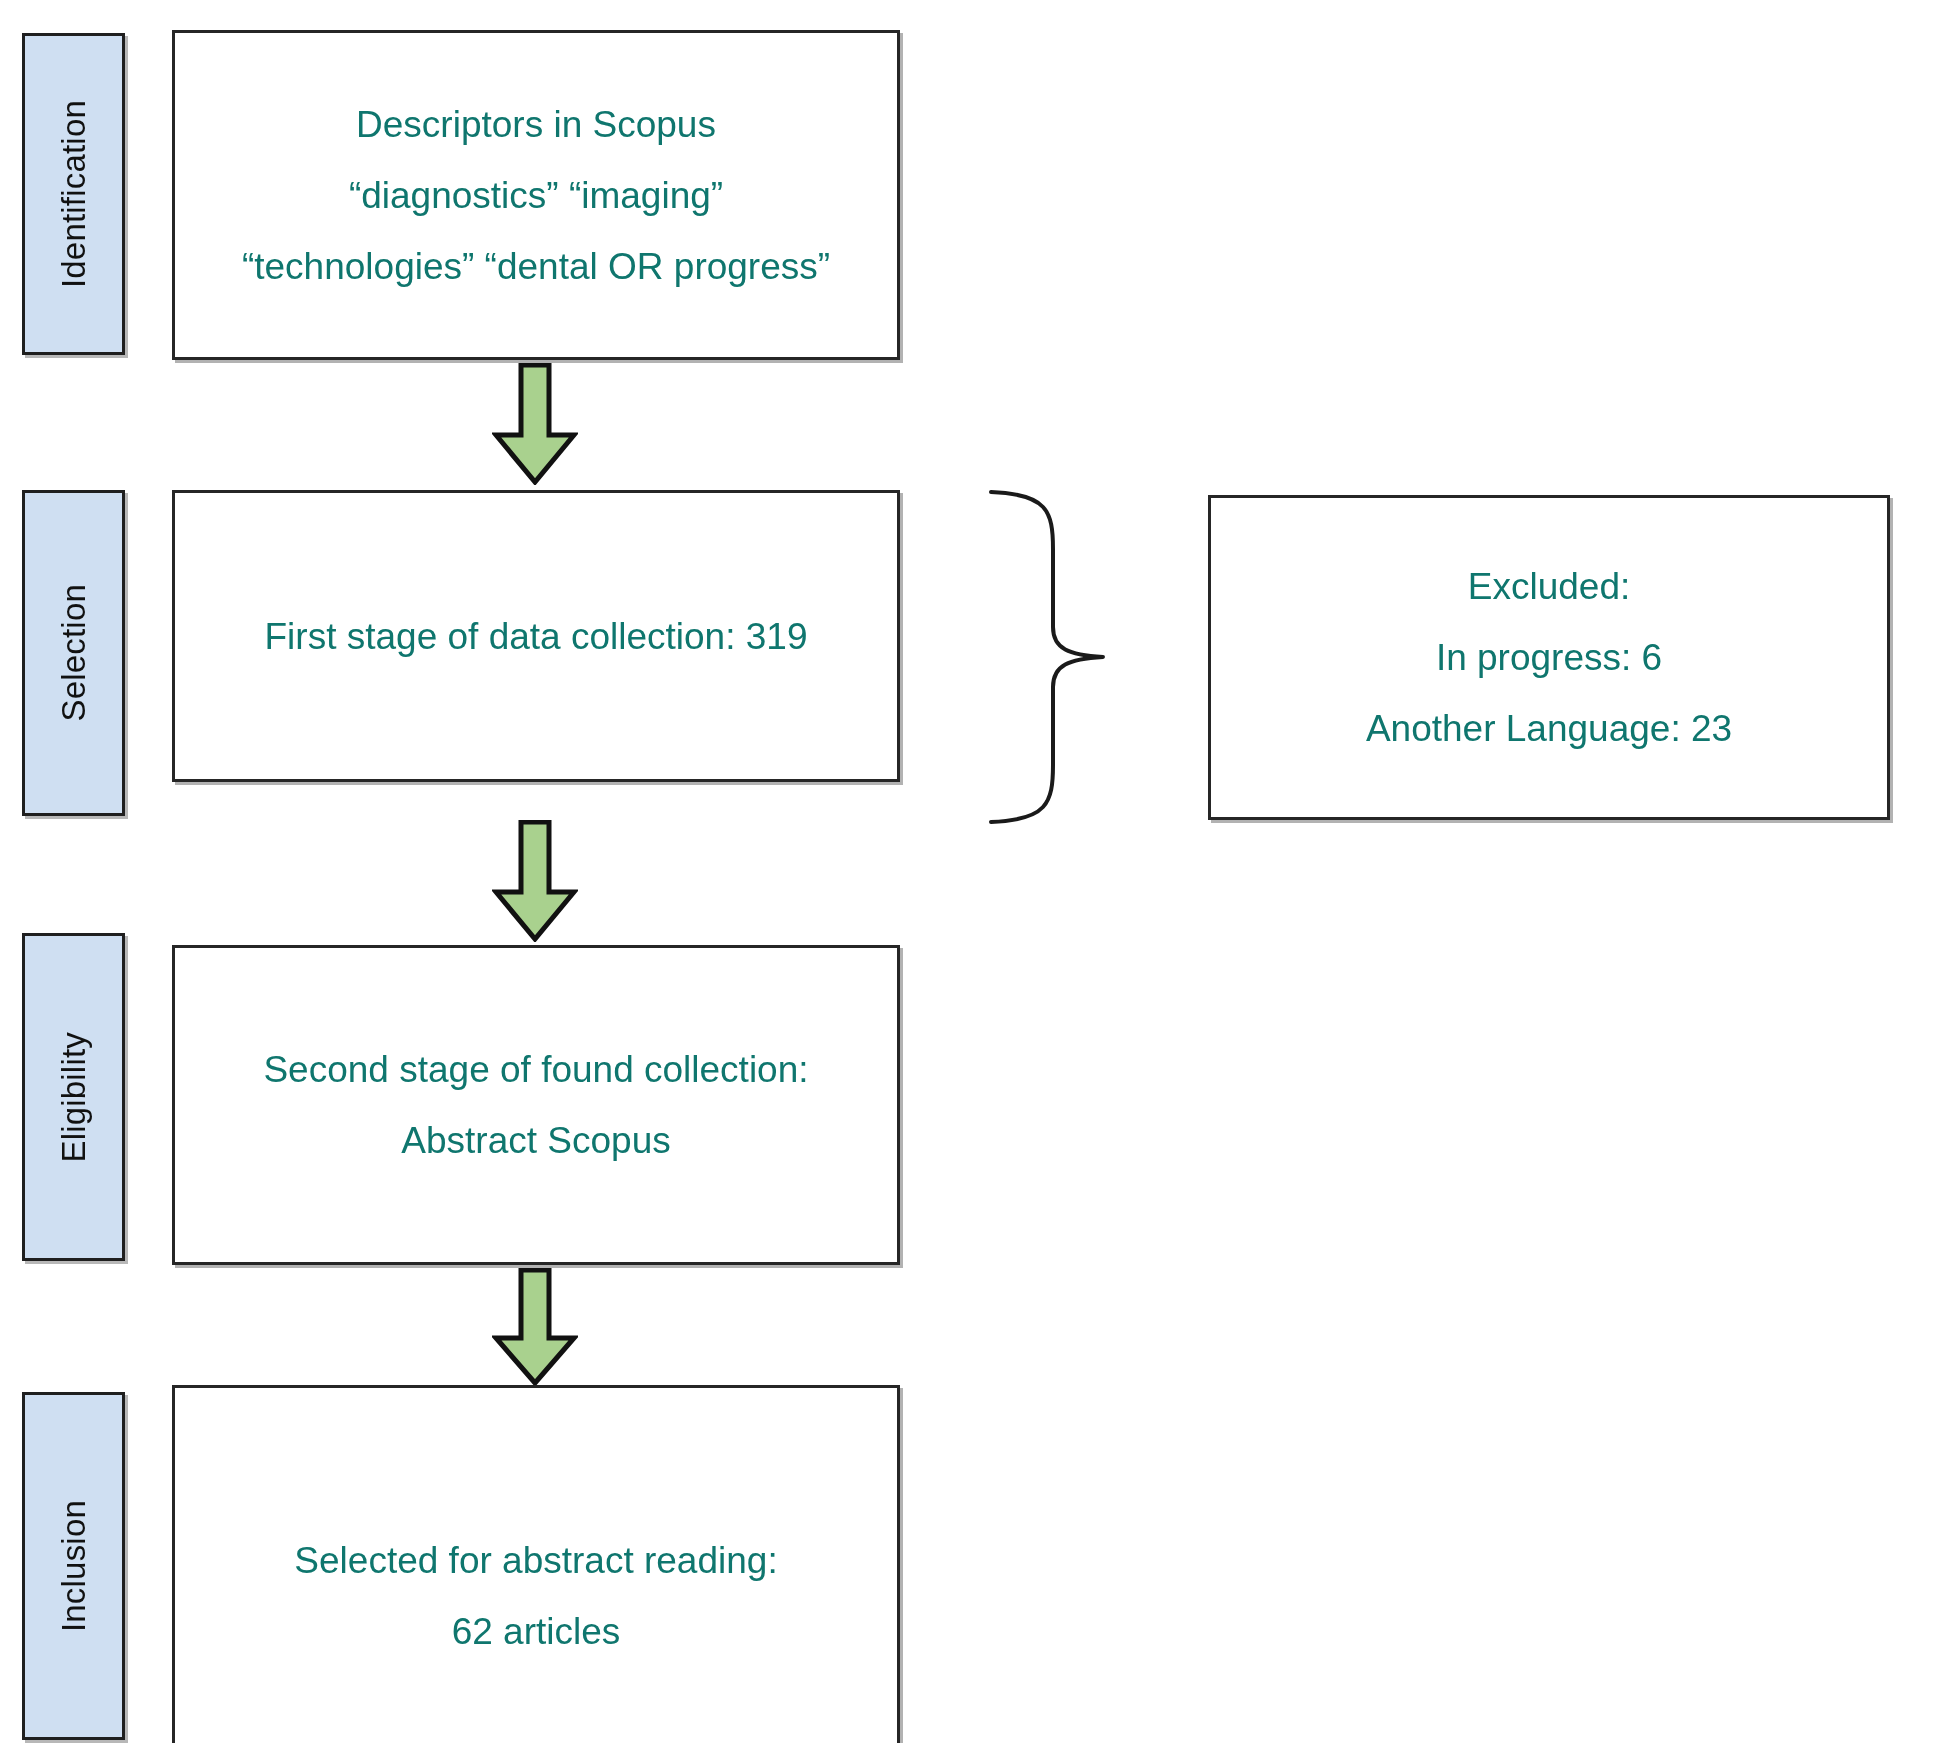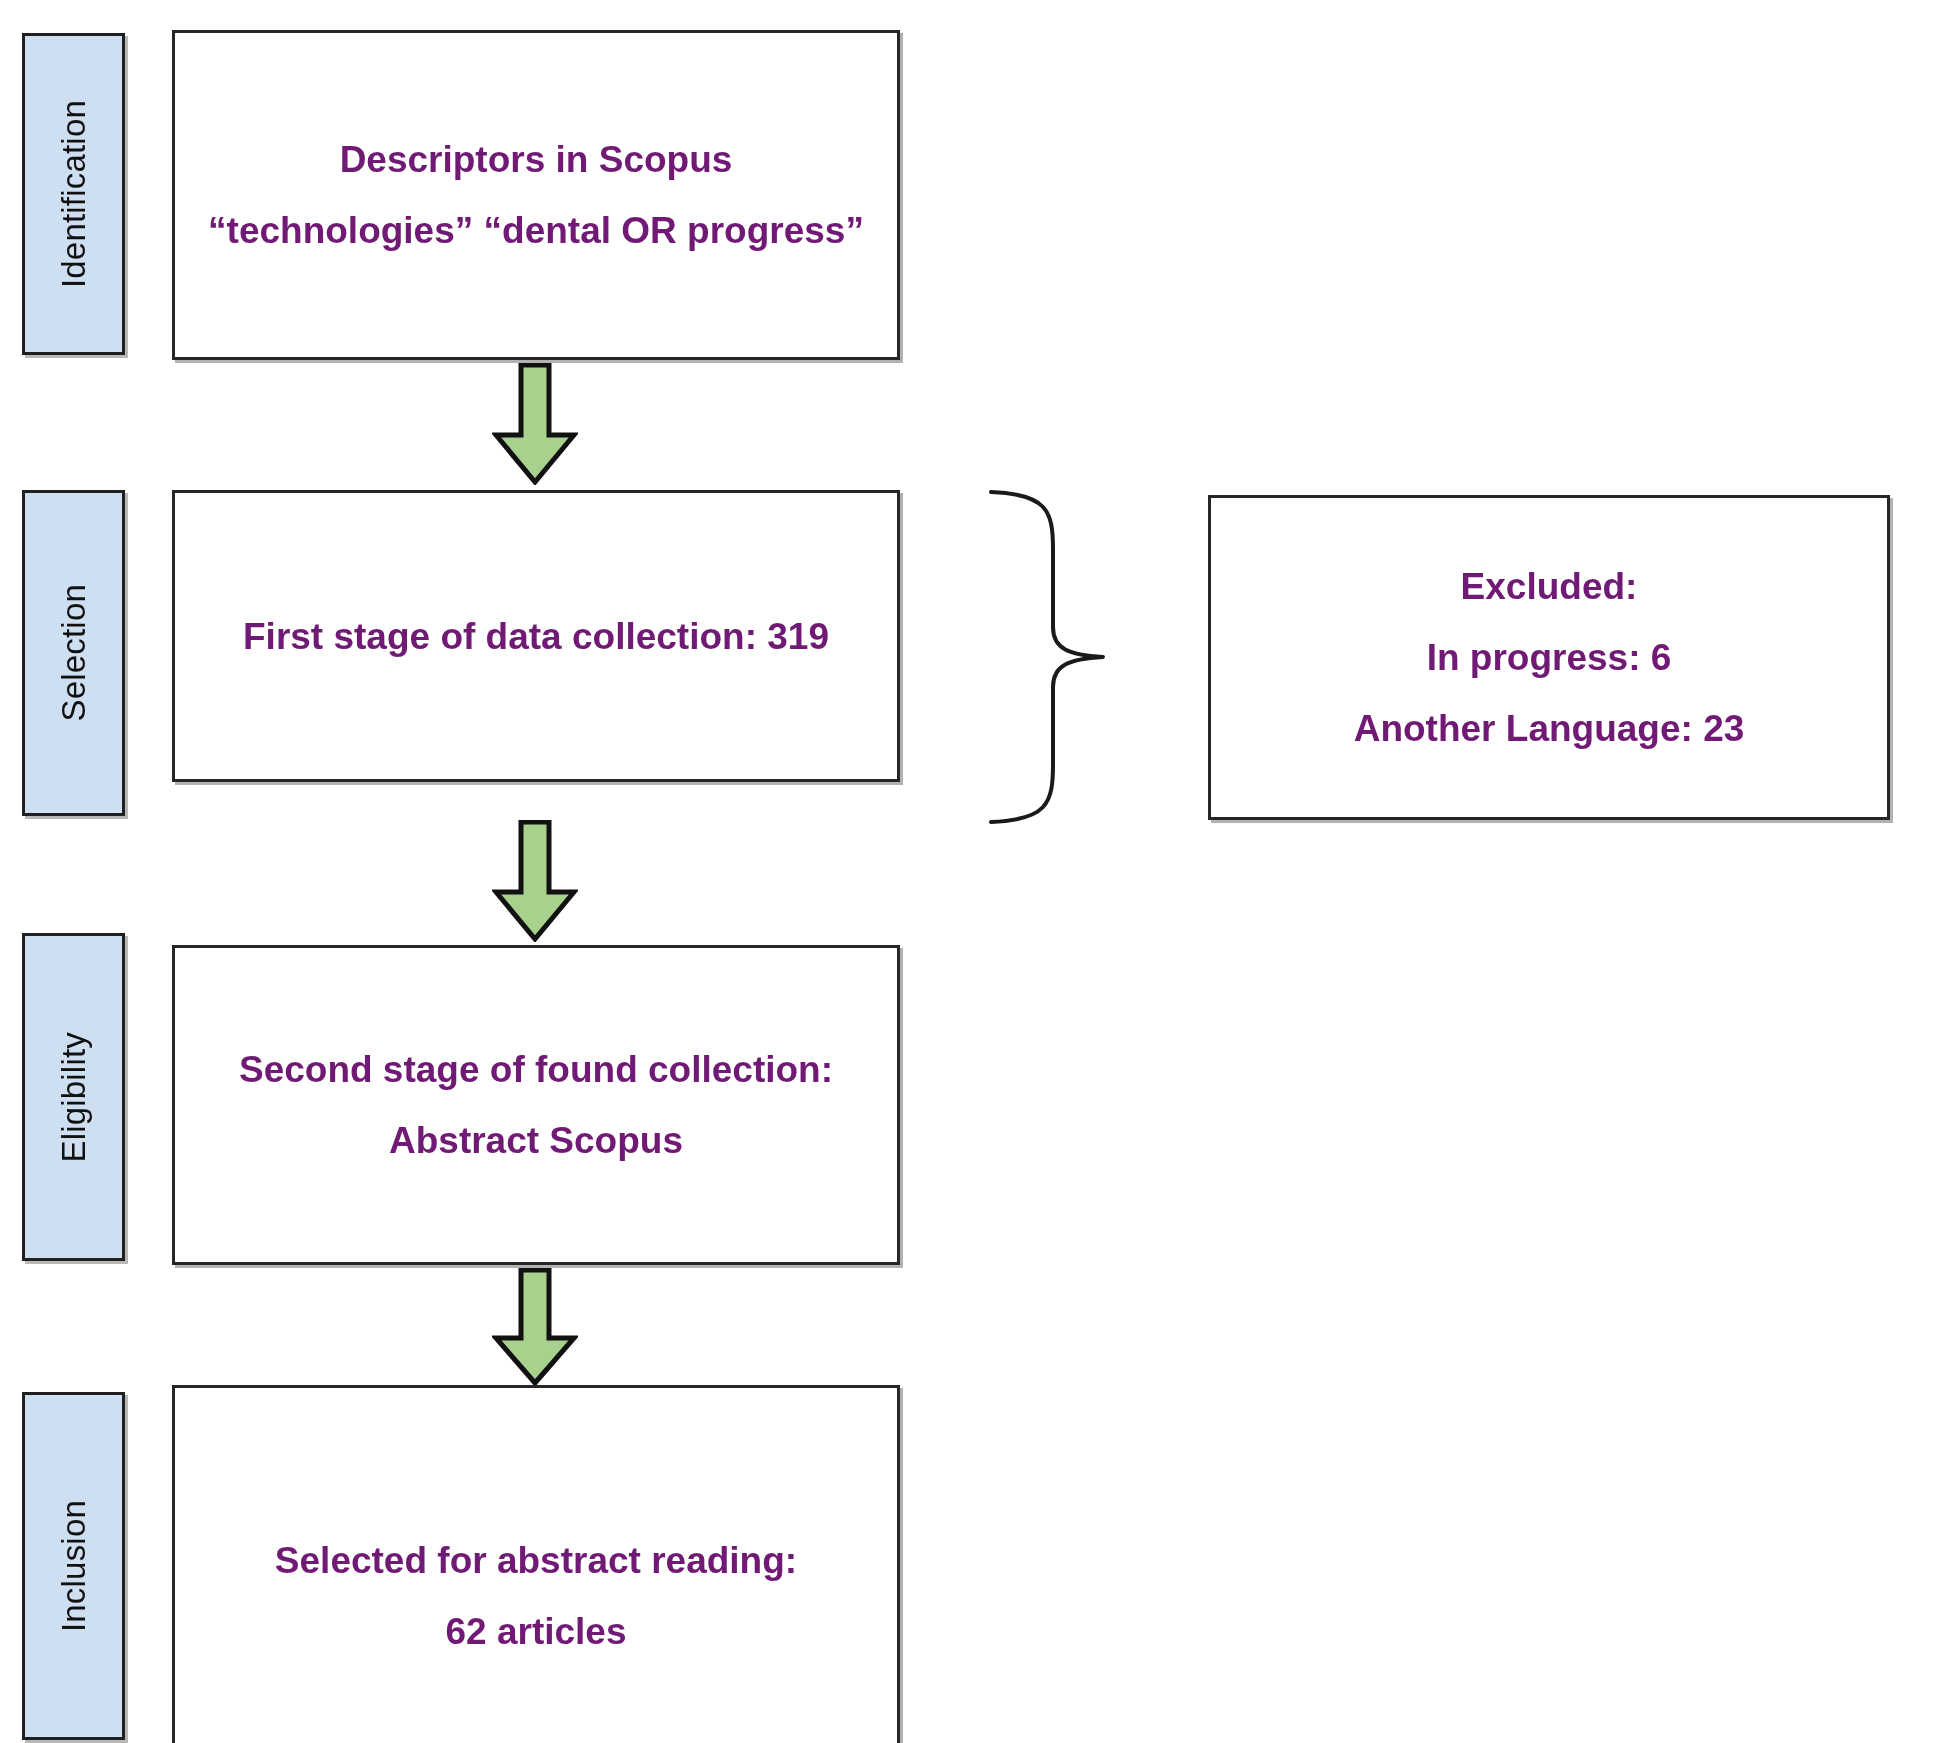--- a/index.html
+++ b/index.html
@@ -49,26 +49,25 @@
     border: 3px solid #262626;
     box-shadow: 3px 3px 0 rgba(0,0,0,0.30);
     display: flex;
     flex-direction: column;
     align-items: center;
     justify-content: center;
     padding: 0 24px;
   }
   .flow-box .line {
     font-size: 37px;
-    color: #701a75;
+    color: #0f766e;
     line-height: 1.0;
     text-align: center;
     white-space: nowrap;
     margin: 17px 0;
-    font-weight: bold;
   }
 
   
   .arrow {
     position: absolute;
     width: 86px;
   }
   .arrow svg { display: block; width: 100%; height: 100%; }
 
   
@@ -93,20 +92,21 @@
   <div class="stage-label" style="top:933px; height:328px;">
     <span class="vtext">Eligibility</span>
   </div>
 
   <div class="stage-label" style="top:1392px; height:348px;">
     <span class="vtext">Inclusion</span>
   </div>
 
   <div class="flow-box" style="left:172px; top:30px; width:728px; height:330px;">
     <div class="line">Descriptors in Scopus</div>
+    <div class="line">“diagnostics” “imaging”</div>
     <div class="line">“technologies” “dental OR progress”</div>
   </div>
 
   <div class="arrow" style="left:492px; top:363px; height:122px;">
     <svg viewBox="0 0 86 122" preserveAspectRatio="none" aria-hidden="true">
       <polygon points="29,2 57,2 57,72 82,72 43,119 4,72 29,72" fill="#a9d18e" stroke="#111111" stroke-width="5" stroke-linejoin="miter"></polygon>
     </svg>
   </div>
 
   <div class="flow-box" style="left:172px; top:490px; width:728px; height:292px;">

